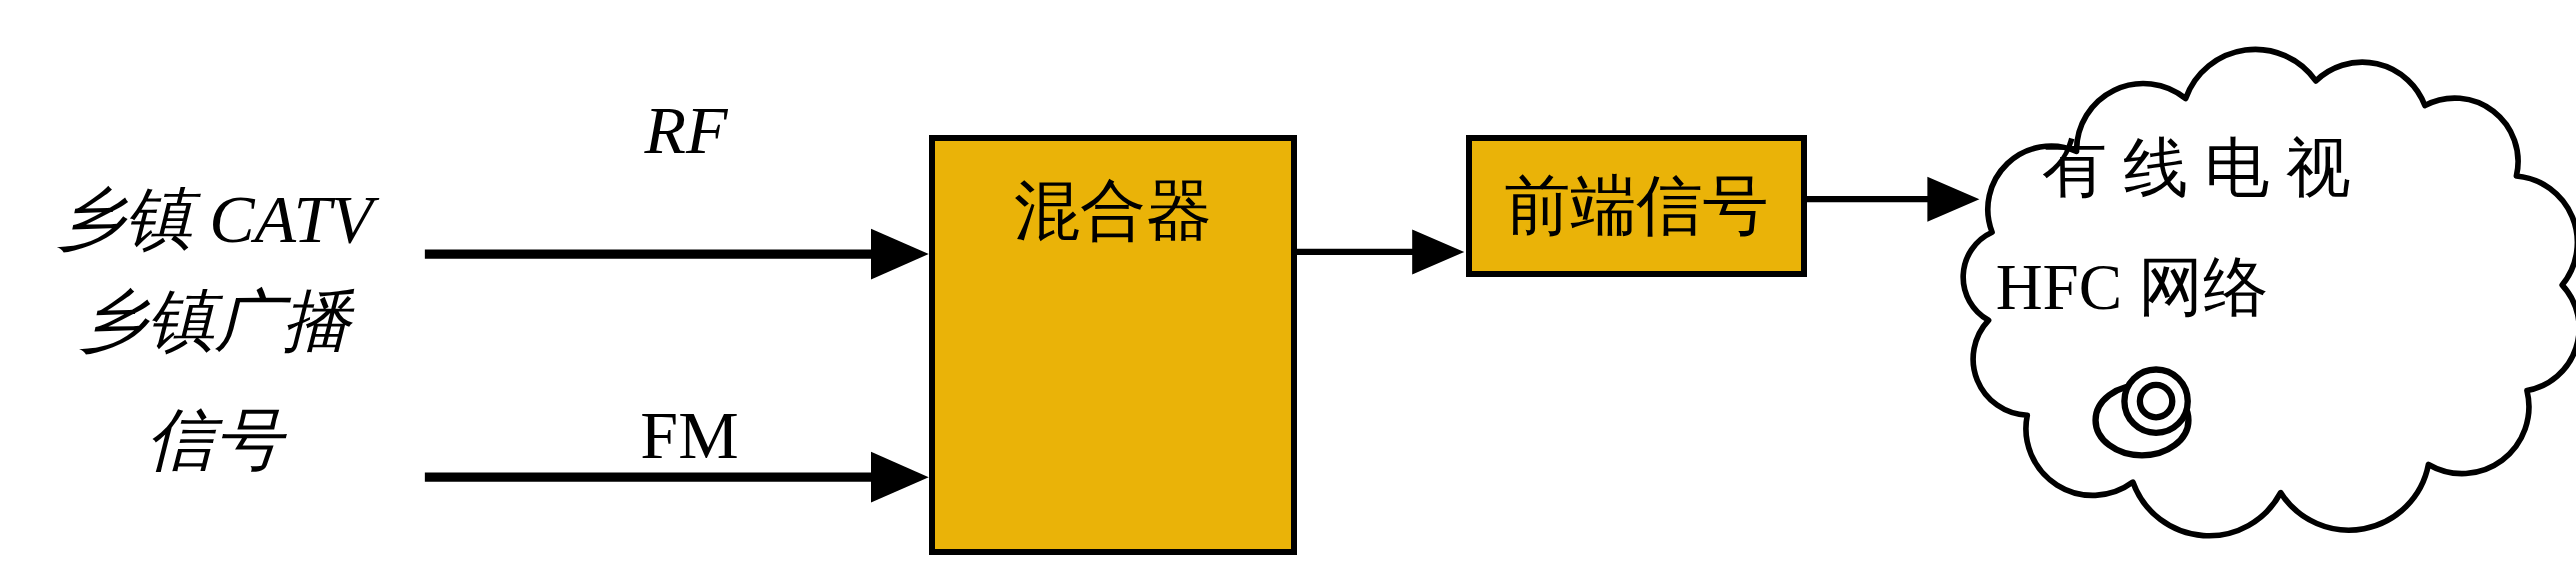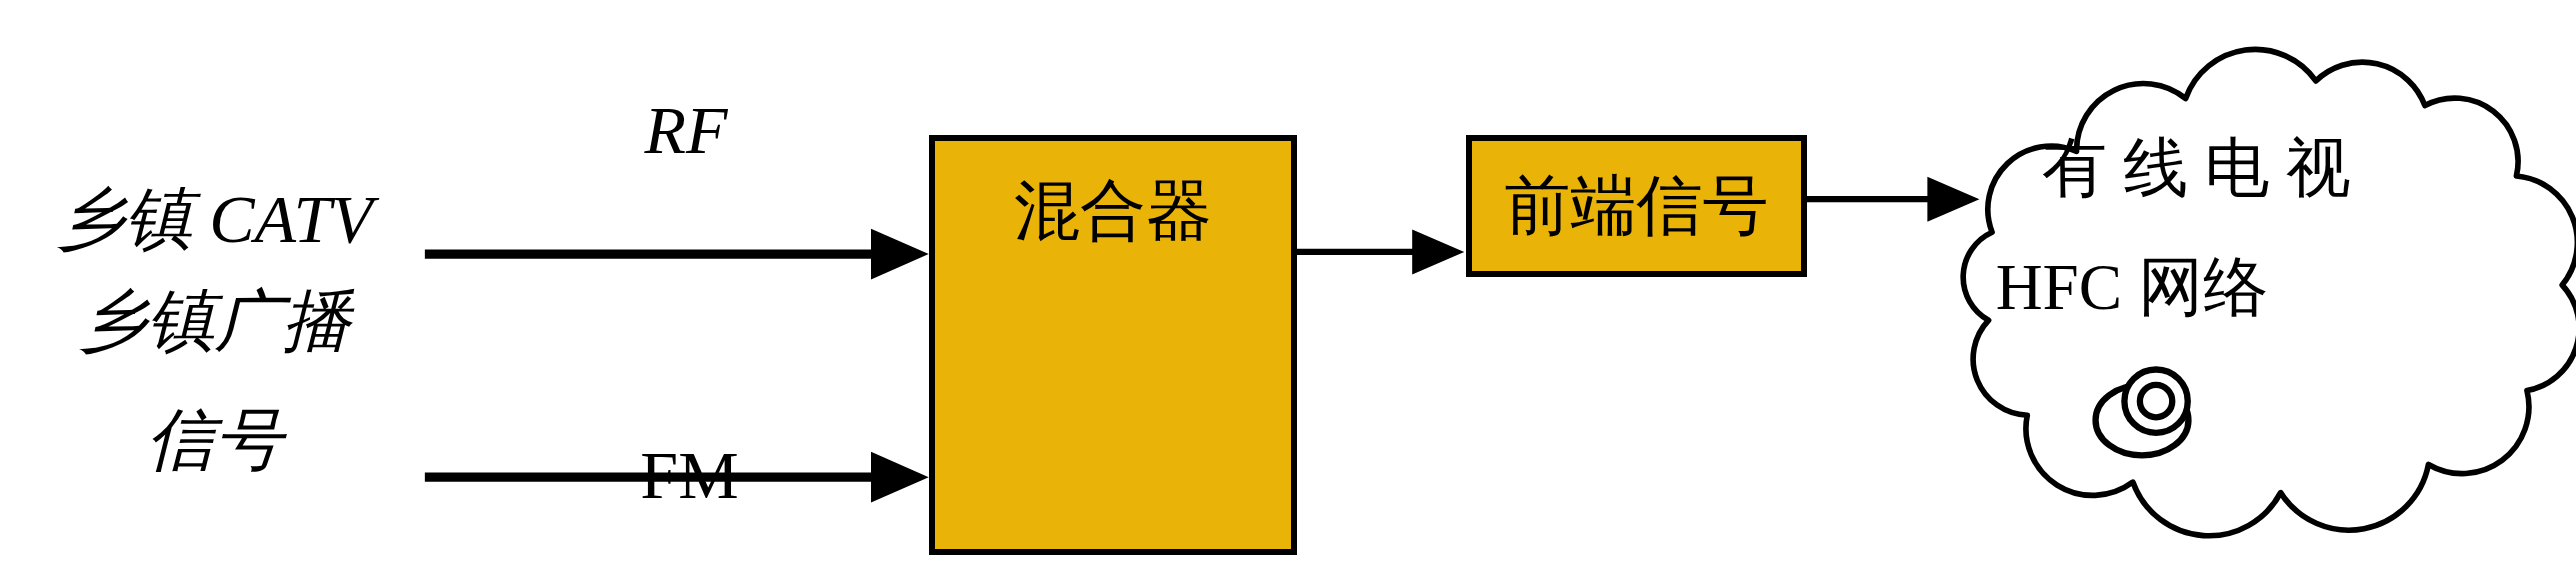--- a/index.html
+++ b/index.html
@@ -27,21 +27,21 @@
     box-sizing:border-box;
     background:#eab308;
   }
   #mixer-box{left:929px;top:135px;width:368px;height:420px;}
   #mixer-box .box-label{position:absolute;left:0;top:36px;width:100%;text-align:center;font-size:66px;line-height:68px;}
   #transmitter-box{left:1466px;top:135px;width:341px;height:142px;display:flex;align-items:center;justify-content:center;}
   #transmitter-box .box-label{font-size:66px;line-height:68px;}
   #catv-label{left:42px;top:168px;width:345px;}
   #broadcast-label{left:42px;top:389px;width:345px;}
   #rf-label{left:605px;top:96px;width:162px;text-align:center;font-style:italic;}
-  #fm-label{left:605px;top:401px;width:169px;text-align:center;margin-top:40px;}
+  #fm-label{left:605px;top:401px;width:169px;text-align:center;}
   #route-label{left:1802px;top:36px;width:239px;text-align:center;font-size:65px;}
   #cloud-line1{left:2042px;top:134px;width:436px;font-size:65px;}
   #cloud-line2{left:1935px;top:225px;width:394px;text-align:center;font-size:65px;margin-top:28px;}
 </style>
 </head>
 <body>
 
 <div id="stage">
 
   <svg id="svg-layer" viewBox="0 0 3659 827" xmlns="http://www.w3.org/2000/svg">

